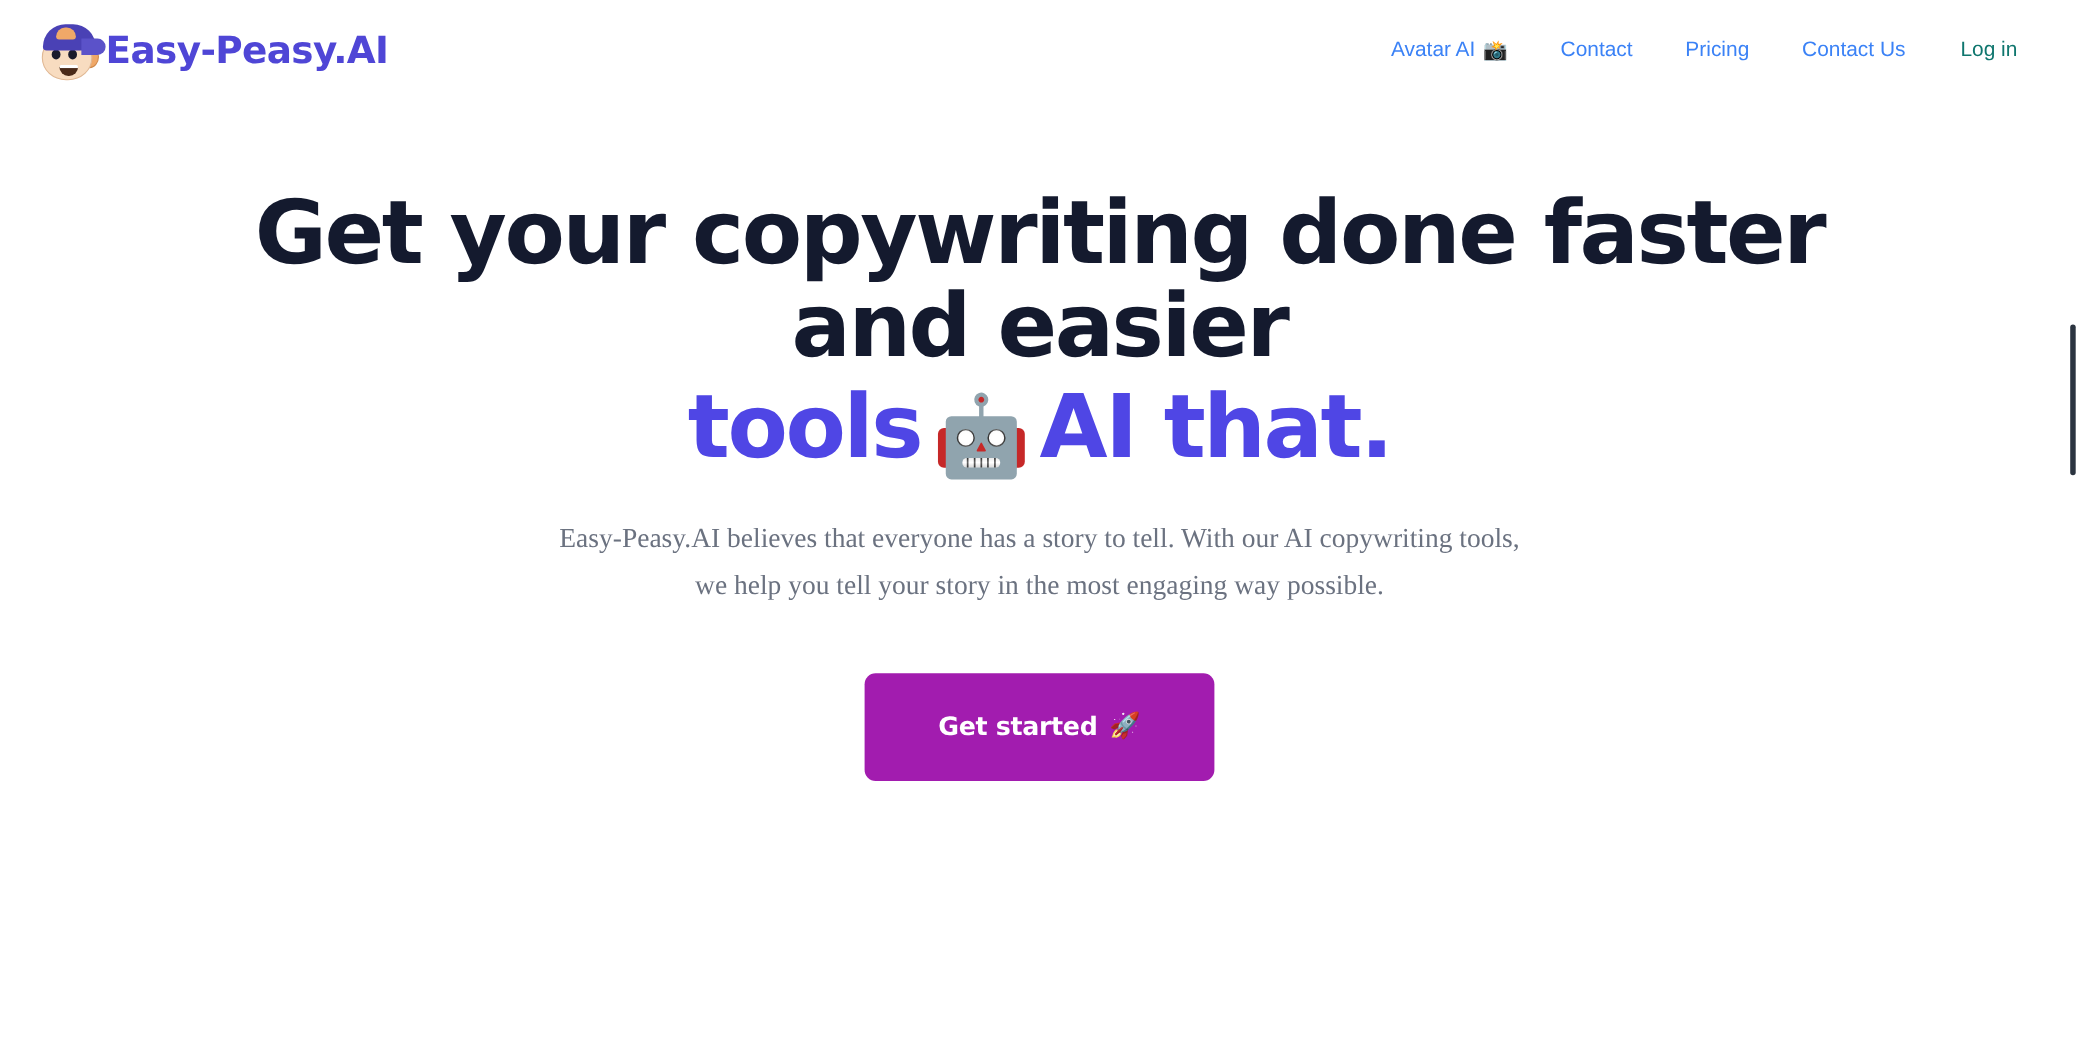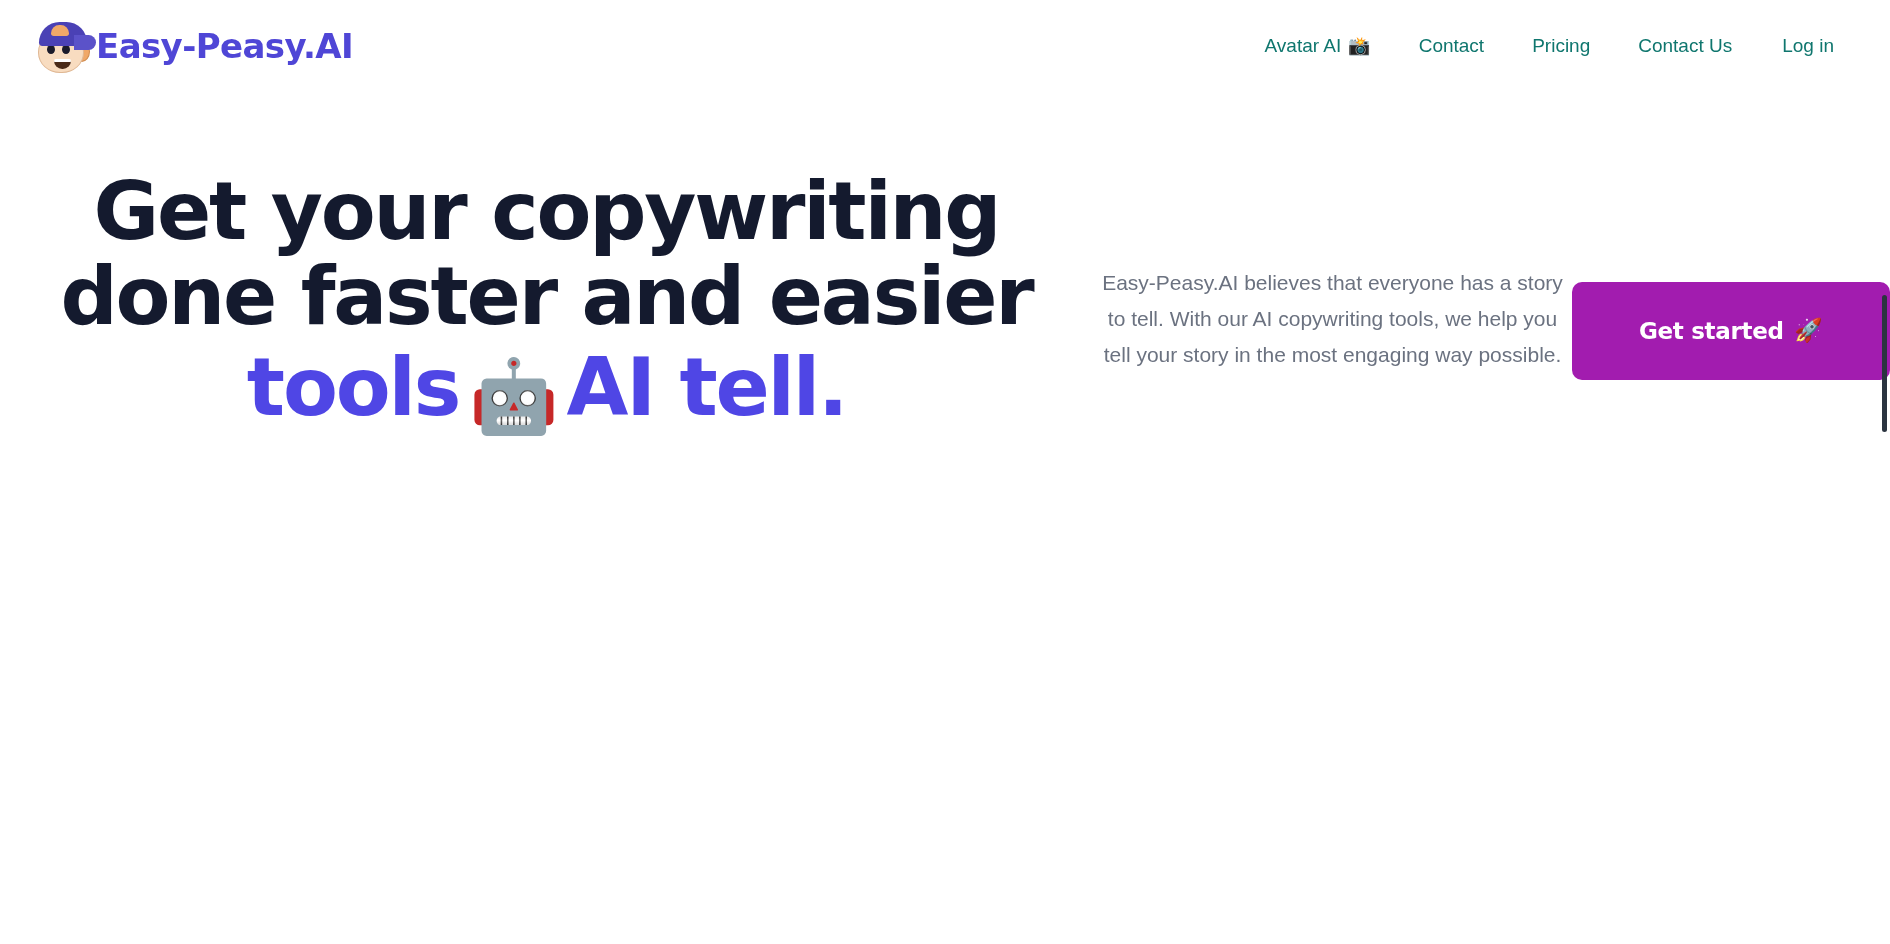--- a/index.html
+++ b/index.html
@@ -119,41 +119,42 @@
     white-space: nowrap;
   }
 
   .main-nav {
     display: flex;
     align-items: center;
     gap: 0;
   }
   .nav-link {
     font-size: 19px;
-    color: #0f766e;
+    color: #3b82f6;
     text-decoration: none;
     padding: 8px 24px;
     white-space: nowrap;
     cursor: pointer;
     display: inline-flex;
     align-items: center;
     gap: 7px;
   }
   .nav-link.accent {
     color: #0f766e;
     padding-right: 0;
     padding-left: 26px;
   }
   .nav-emoji { font-size: 18px; line-height: 1; }
 
   
   .hero {
     width: 100%;
     padding-top: 78px;
     display: flex;
+    flex-direction: column;
     align-items: center;
   }
 
   .hero-title {
     max-width: 1640px;
     text-align: center;
     font-family: "DejaVu Sans", sans-serif;
     font-size: 80px;
     line-height: 1.06;
     font-weight: 700;
@@ -171,24 +172,24 @@
     font-size: 72px;
     vertical-align: -6px;
     margin: 0 10px;
     font-family: "DejaVu Sans", sans-serif;
   }
 
   .hero-desc {
     margin-top: 34px;
     width: 900px;
     text-align: center;
-    font-size: 21px;
+    font-size: 25px;
     line-height: 1.72;
     color: #6b7280;
-    font-family: Liberation Sans, sans-serif;
+    font-family: Liberation Serif, serif;
   }
 
   .cta-wrap {
     margin-top: 58px;
   }
 
   .cta-button {
     display: inline-flex;
     align-items: center;
     justify-content: center;
@@ -265,21 +266,21 @@
     </a>
   </nav>
 
 </header>
 
 <main class="hero">
 
   <h1 class="hero-title">
     <span>Get your copywriting done faster and easier</span>
     <span class="accent-line">
-      <span>tools</span><span class="robot-emoji">🤖</span><span>AI tell.</span>
+      <span>tools</span><span class="robot-emoji">🤖</span><span>AI that.</span>
     </span>
   </h1>
 
   <p class="hero-desc">Easy-Peasy.AI believes that everyone has a story to tell. With our AI copywriting tools, we help you tell your story in the most engaging way possible.</p>
 
   <div class="cta-wrap">
     <button class="cta-button" type="button">
       <span>Get started</span>
       <span class="cta-emoji">🚀</span>
     </button>

